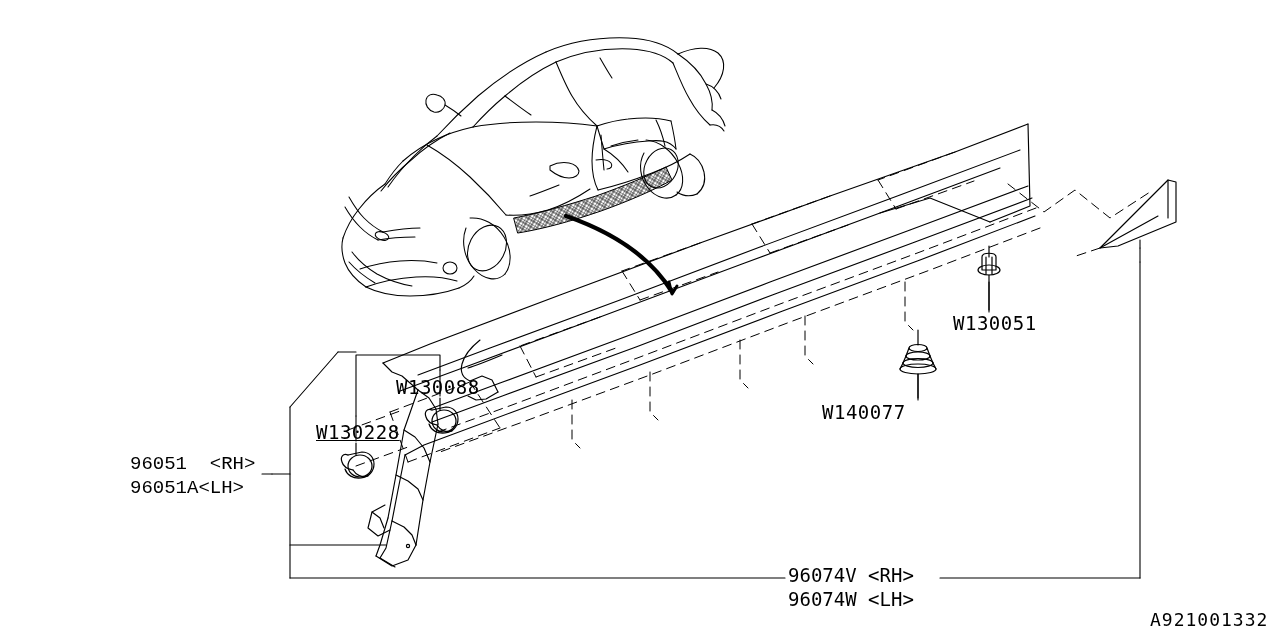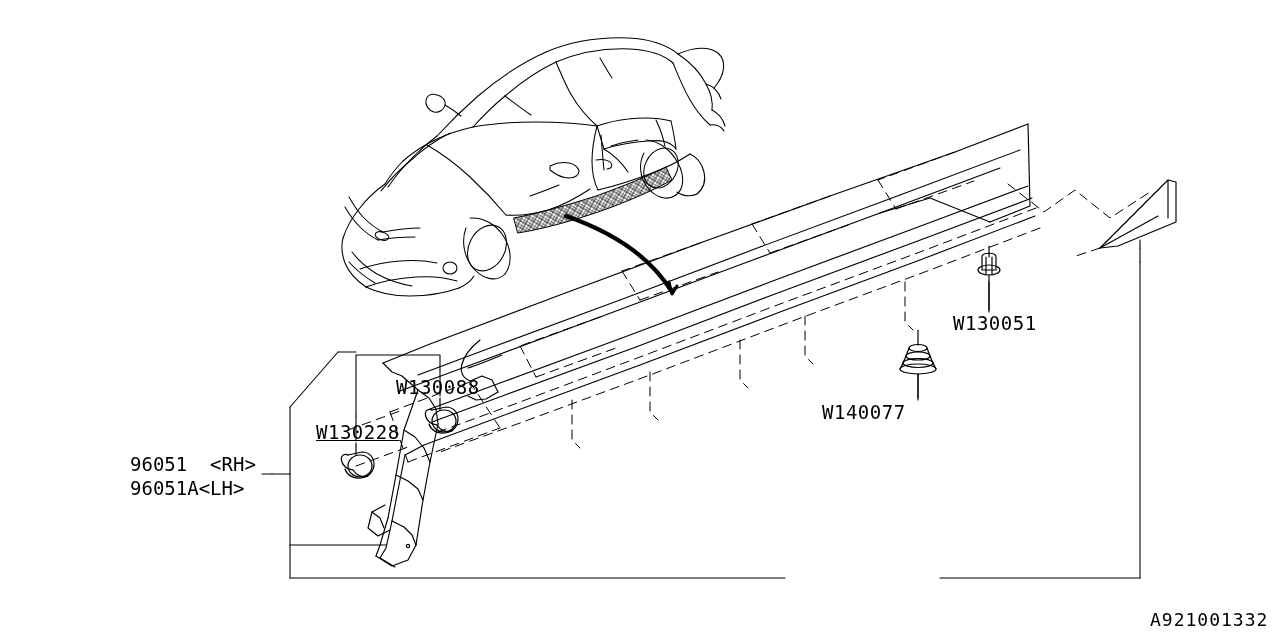--- a/index.html
+++ b/index.html
@@ -324,22 +324,23 @@
         <path d="M1140 578 L1140 262"></path>
         <path d="M1140 262 L1140 248"></path>
       </g>
       <g stroke-width="1.1">
         <path d="M1140 248 L1140 240"></path>
       </g>
 
     </g>
   </svg>
 
-  <div class="stack" style="left:130px; top:452px;"><span>96051  &lt;RH&gt;</span><br><span>96051A&lt;LH&gt;</span></div>
-
+  <div class="stack" style="left:130px; top:452px;font-family:Liberation Mono, monospace;"><span>96051  &lt;RH&gt;</span><br><span>96051A&lt;LH&gt;</span></div>
+
+  <div class="stack" style="left:788px; top:563px;"><span>96074V &lt;RH&gt;</span><br><span>96074W &lt;LH&gt;</span></div>
 
   <div class="lbl" style="left:396px; top:376px;">W130088</div>
 
   <div class="lbl" style="left:316px; top:421px;text-decoration:underline;">W130228</div>
 
   <div class="lbl" style="left:953px; top:312px;">W130051</div>
 
   <div class="lbl" style="left:822px; top:401px;">W140077</div>
 
   <div class="lbl lbl-drawing-no" style="left:1150px; top:608px;">A921001332</div>

